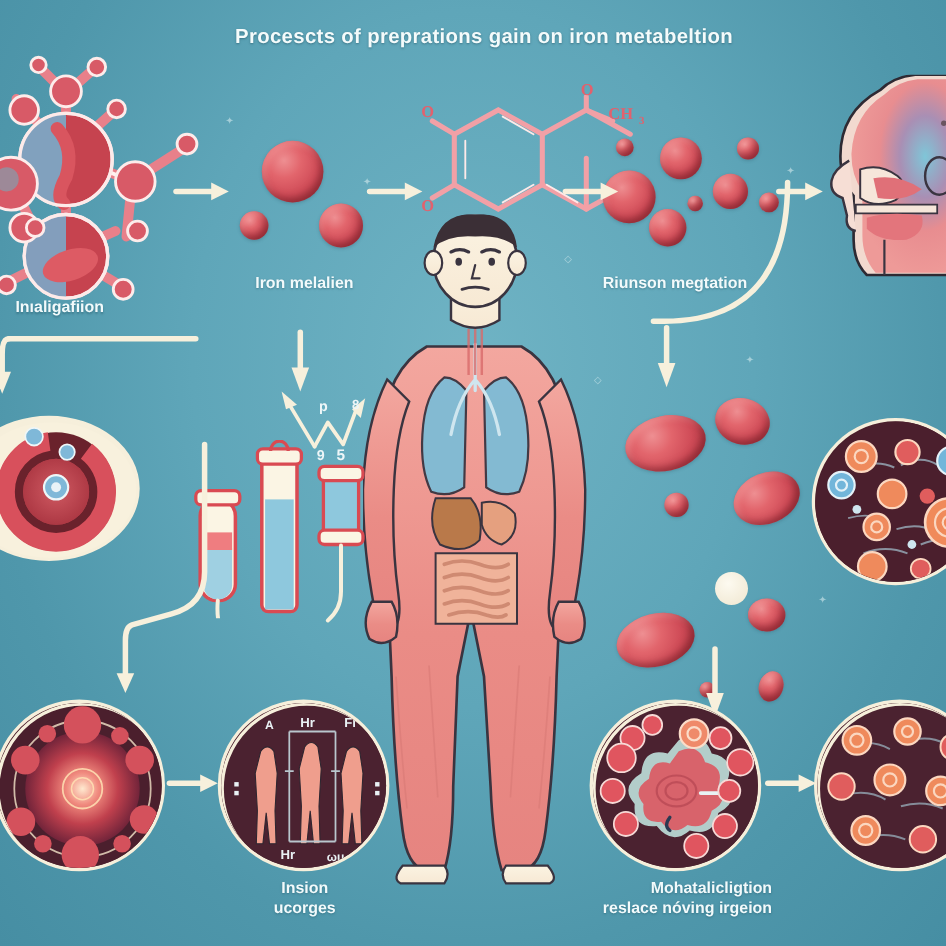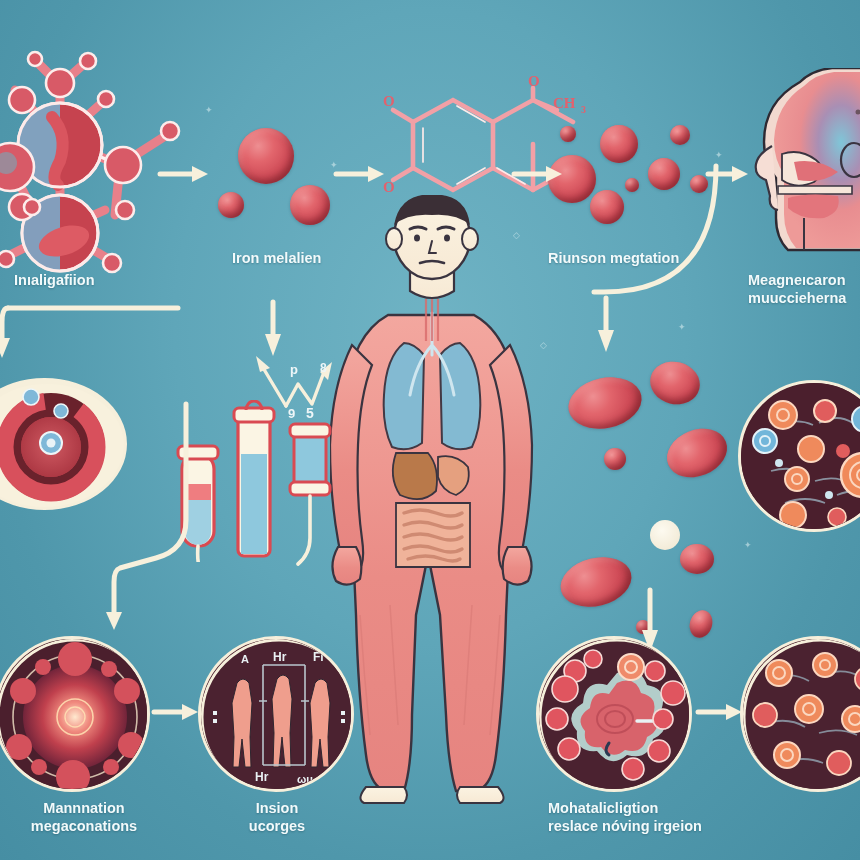--- a/index.html
+++ b/index.html
@@ -26,20 +26,21 @@
   }
   
   .lbl {
     position: absolute;
     color: #f2fafb;
     font-size: 14.5px; font-weight: bold;
     line-height: 1.22;
     text-shadow: 0 1px 2px rgba(25,70,85,.40);
     filter: blur(.3px);
     white-space: pre-line;
+    text-align: right;
   }
   
   .arrow { position: absolute; }
   .arrow svg { display:block; overflow: visible; }
   .ln { stroke:#f7f0dc; stroke-width:5; fill:none; stroke-linecap:round; stroke-linejoin:round;}
   .ah { fill:#f7f0dc; }
   
   .circ {
     position: absolute; border-radius: 50%;
     border: 3px solid #f6efdb;
@@ -66,20 +67,21 @@
   .tube svg{display:block;}
   
   #body { position:absolute; left:330px; top:195px; width:205px; height:610px; }
   #body svg { display:block; }
 </style>
 </head>
 <body>
 
 <div id="poster">
 
+  <div class="title">Procescts of preprations gain on iron metabeltion</div>
 
   <div class="mol" style="left:-20px; top:55px;">
     <svg width="220" height="210" viewBox="0 0 220 210">
       <g>
         <line class="bond" x1="80" y1="85" x2="35" y2="35"></line>
         <line class="bond" x1="80" y1="85" x2="30" y2="110"></line>
         <line class="bond" x1="80" y1="85" x2="140" y2="110"></line>
         <line class="bond" x1="80" y1="30" x2="80" y2="85"></line>
         <line class="bond" x1="80" y1="30" x2="55" y2="5"></line>
         <line class="bond" x1="80" y1="30" x2="105" y2="8"></line>
@@ -275,22 +277,20 @@
   <div class="arrow" style="left:706px; top:162px;">
     <svg width="44" height="24">
         <path class="ln" d="M2 12 H28"></path>
         <path class="ah" d="M26 4 L42 12 L26 20 Z"></path>
       </svg>
   </div>
 
   <div class="lbl" style="left:14px;  top:272px;">Inıaligafiion</div>
   <div class="lbl" style="left:232px; top:250px;">Iron melalien</div>
   <div class="lbl" style="left:548px; top:250px;">Riunson megtation</div>
-  <div class="lbl" style="left:748px; top:272px;">Meagneıcaron
-muuccieherna</div>
 
   <div class="arrow" style="left:0px; top:300px;">
     <svg width="190" height="70">
       <path class="ln" d="M8 8 Q2 8 2 22 L2 40"></path>
       <path class="ah" d="M-6 38 L2 58 L10 38 Z"></path>
       <path class="ln" d="M8 8 H178"></path>
     </svg>
   </div>
   <div class="arrow" style="left:265px; top:300px;">
     <svg width="16" height="62">
@@ -555,20 +555,18 @@
         <path class="ah" d="M30 4 L46 12 L30 20 Z"></path>
       </svg>
   </div>
   <div class="arrow" style="left:696px; top:700px;">
     <svg width="48" height="24">
         <path class="ln" d="M2 12 H32"></path>
         <path class="ah" d="M30 4 L46 12 L30 20 Z"></path>
       </svg>
   </div>
 
-  <div class="lbl" style="left:24px;  top:800px; text-align:center; width:120px;">Mannnation
-megaconations</div>
   <div class="lbl" style="left:548px; top:800px;">Mohatalicligtion
 reslace nóving irgeion</div>
   <div class="lbl" style="left:232px; top:800px; text-align:center; width:90px;">Insion
 ucorges</div>
 
 </div>
 
 </body></html>

